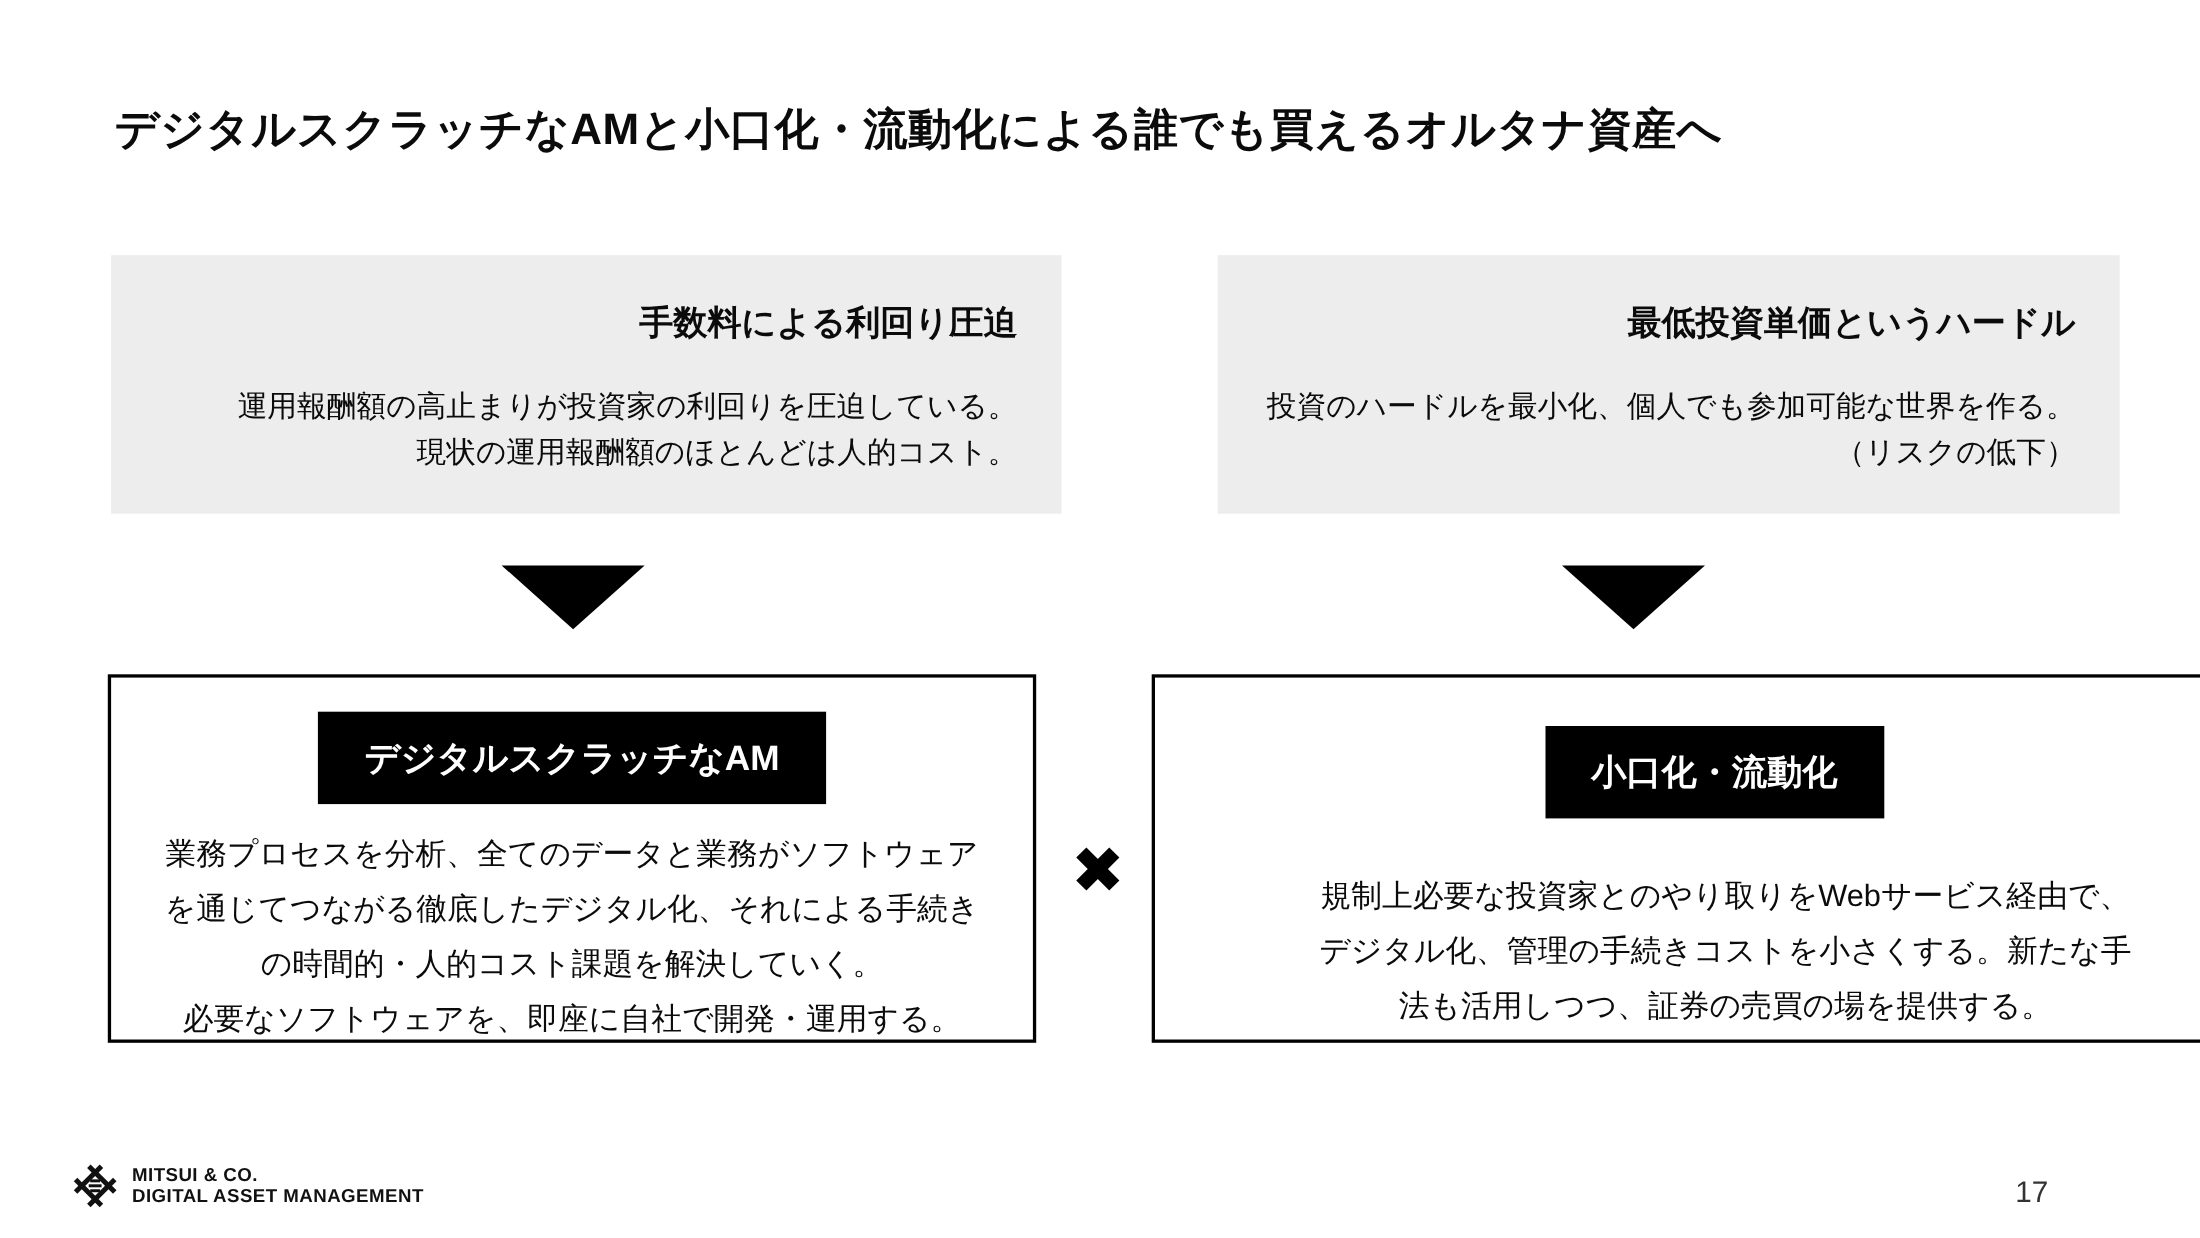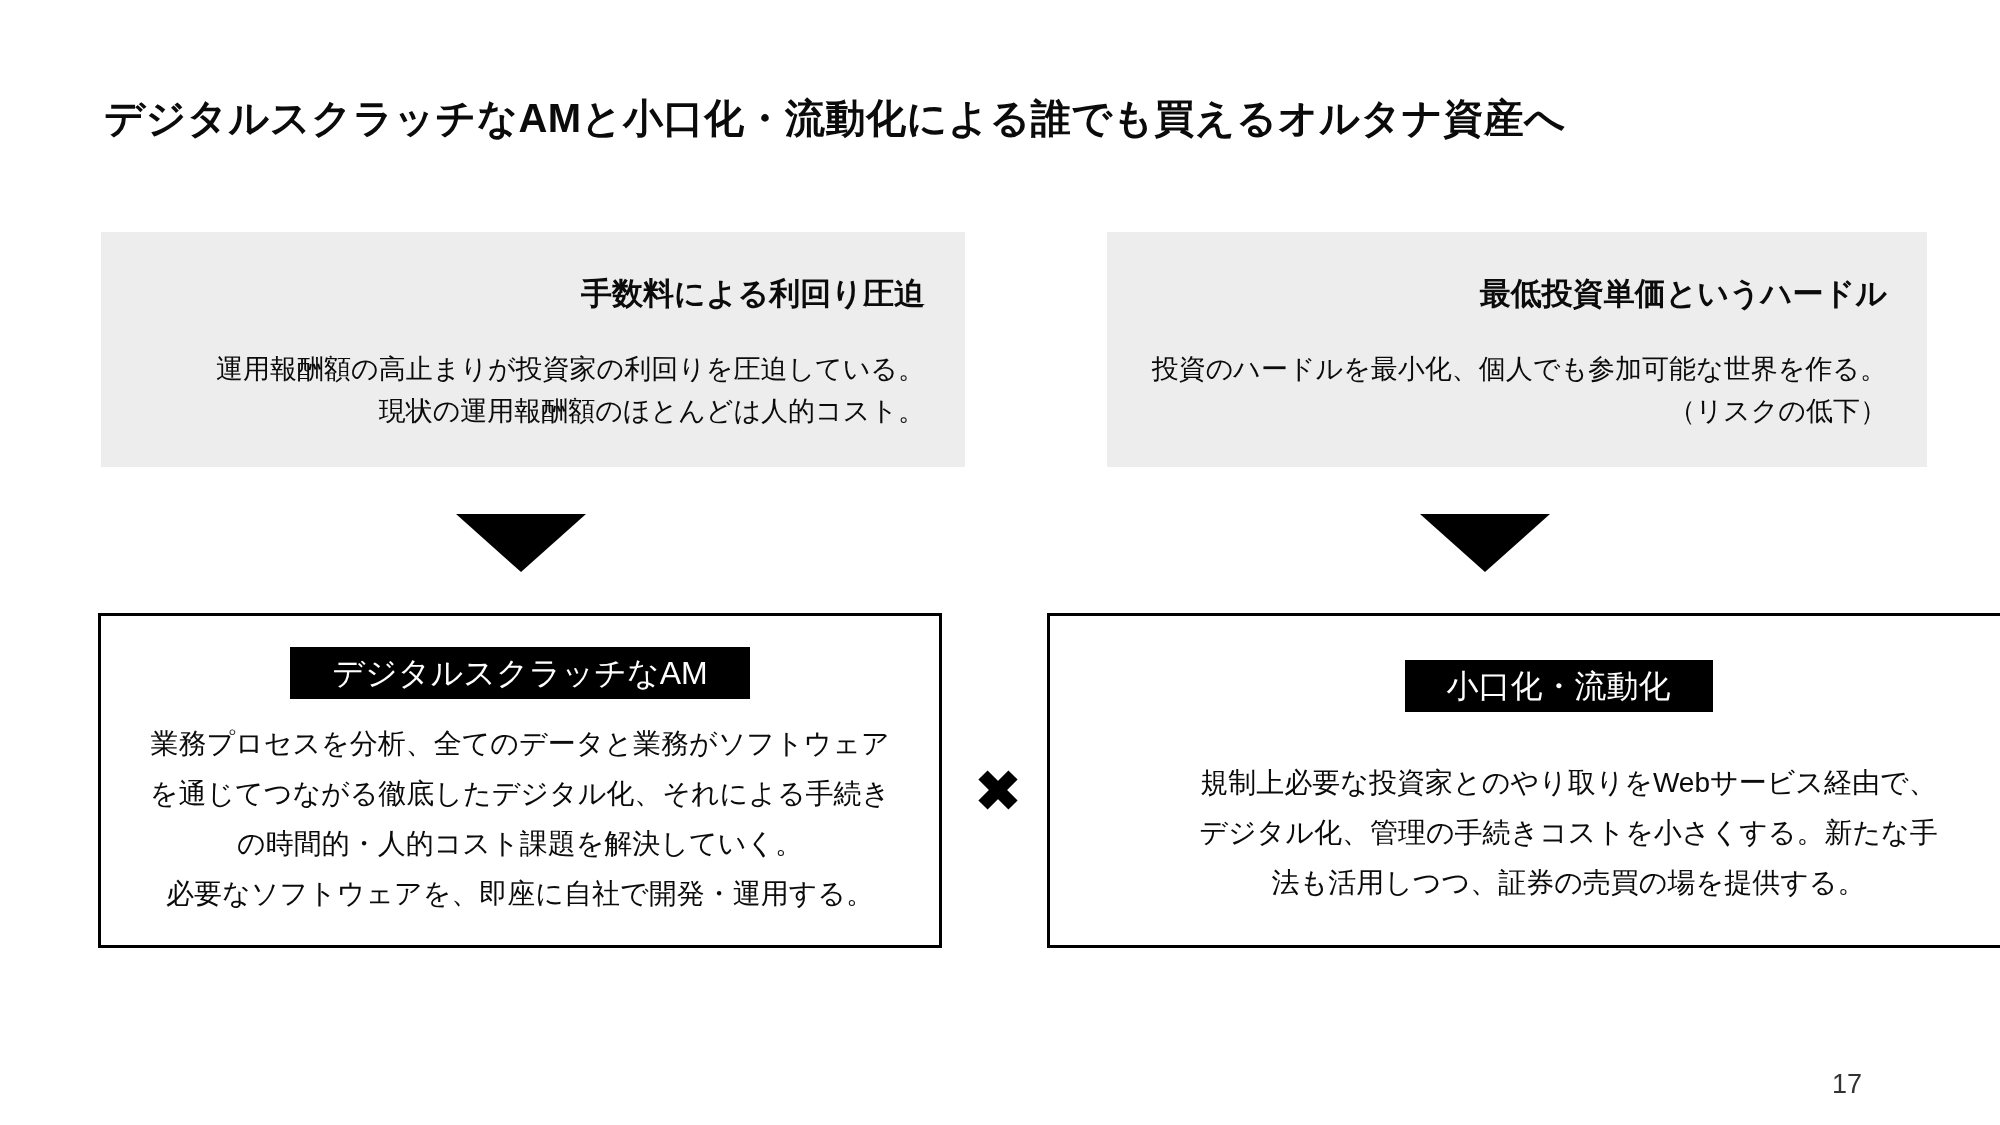--- a/index.html
+++ b/index.html
@@ -45,22 +45,22 @@
   
   .solution-box{
     position:absolute;top:613px;height:335px;
     background:#ffffff;border:3px solid #000000;
     box-sizing:border-box;text-align:center;
   }
   .solution-box--left{left:98px;width:844px;padding:31px 40px 0 40px;}
   .solution-box--right{left:1047px;width:1023px;padding:44px 40px 0 40px;}
   .solution-badge{
     display:inline-block;background:#000000;color:#ffffff;
-    font-size:32px;font-weight:400;line-height:52px;
-    padding:0 42px;white-space:nowrap;
+    font-size:32px;font-weight:700;line-height:52px;
+    padding:16px 42px;white-space:nowrap;
   }
   .solution-body{
     font-size:28px;line-height:50px;
     text-align:center;white-space:pre-line;
   }
   .solution-box--left .solution-body{margin-top:20px;}
   .solution-box--right .solution-body{margin-top:46px;margin-left:20px;}
   
   .multiply-icon{
     position:absolute;left:974px;top:766px;width:48px;height:48px;
@@ -115,16 +115,35 @@
     <div class="solution-body">規制上必要な投資家とのやり取りをWebサービス経由で、
 デジタル化、管理の手続きコストを小さくする。新たな手
 法も活用しつつ、証券の売買の場を提供する。</div>
   </div>
 
   <svg class="multiply-icon" viewBox="0 0 48 48" aria-hidden="true">
     <line x1="9" y1="9" x2="39" y2="39" stroke="#000000" stroke-width="13"></line>
     <line x1="39" y1="9" x2="9" y2="39" stroke="#000000" stroke-width="13"></line>
   </svg>
 
+  <div class="footer-logo">
+    <svg class="logo-mark" viewBox="0 0 100 100" aria-hidden="true">
+      <g transform="rotate(45 50 50)" fill="#111111">
+        <rect x="13" y="26" width="74" height="10"></rect>
+        <rect x="13" y="64" width="74" height="10"></rect>
+        <rect x="26" y="13" width="10" height="74"></rect>
+        <rect x="64" y="13" width="10" height="74"></rect>
+      </g>
+      <g fill="#111111">
+        <rect x="40" y="37" width="20" height="6"></rect>
+        <rect x="37" y="47" width="26" height="6"></rect>
+        <rect x="40" y="57" width="20" height="6"></rect>
+      </g>
+    </svg>
+    <div class="logo-text">
+      <div>MITSUI &amp; CO.</div>
+      <div>DIGITAL ASSET MANAGEMENT</div>
+    </div>
+  </div>
 
   <div class="page-number">17</div>
 
 </div>
 
 </body></html>

